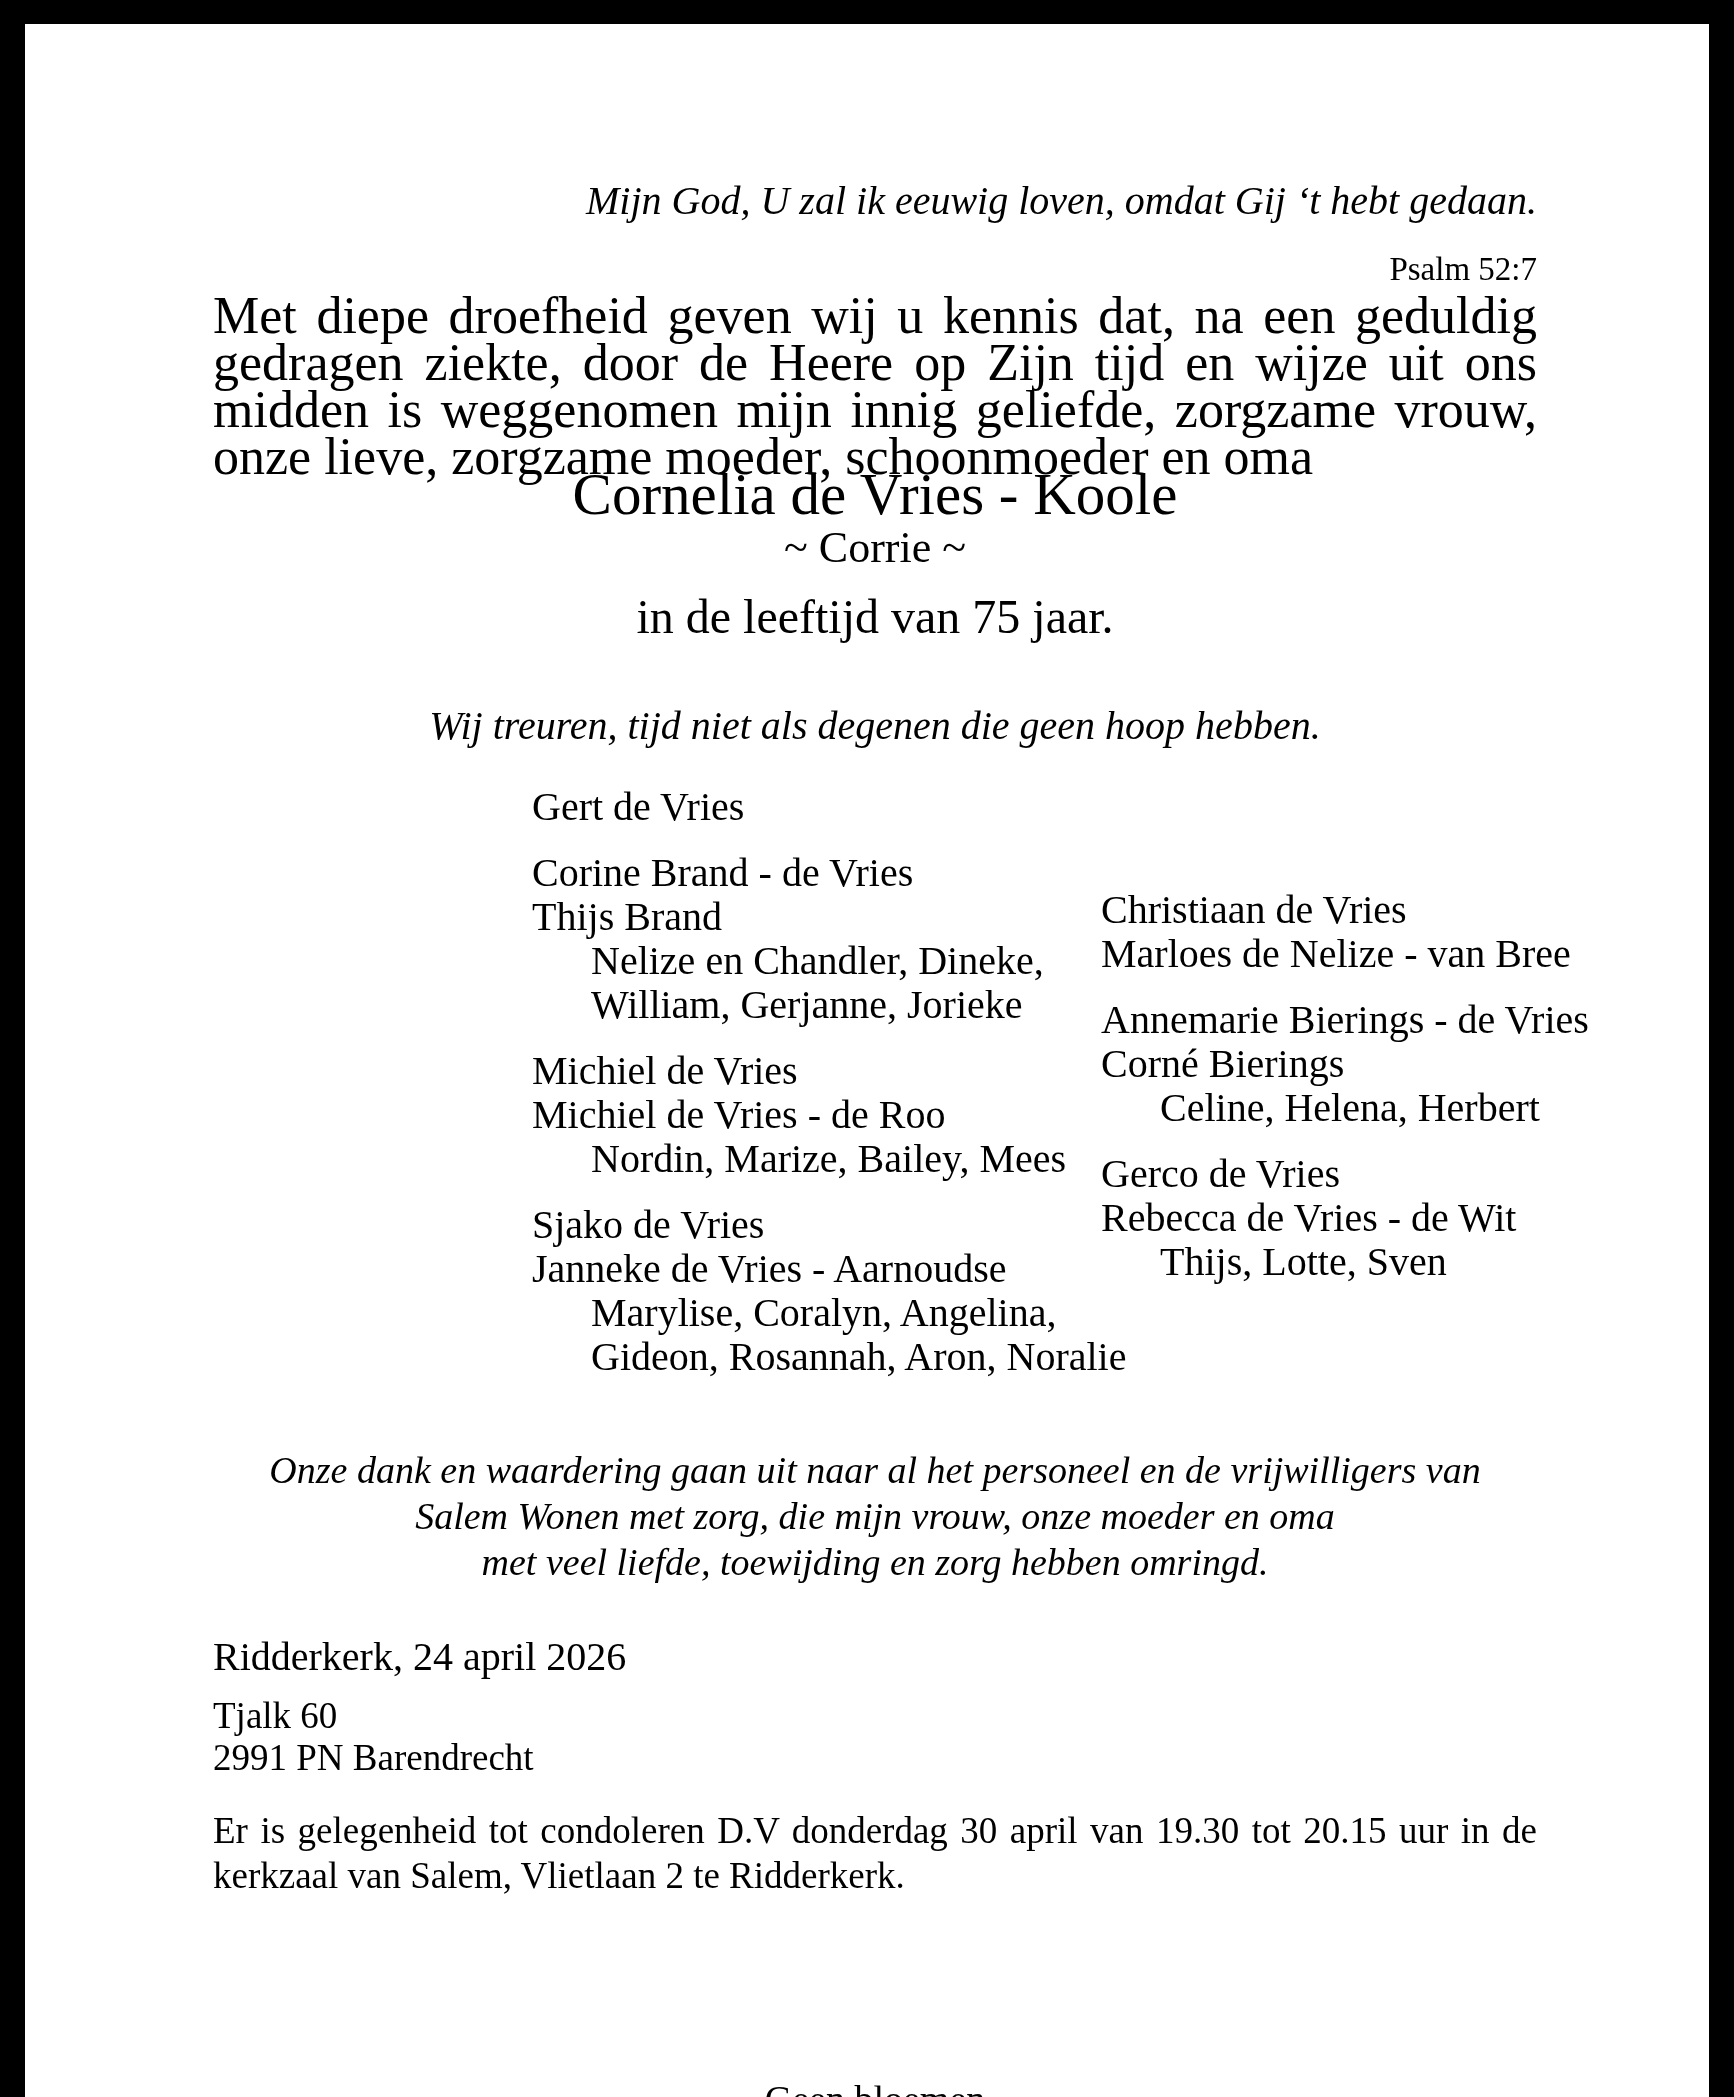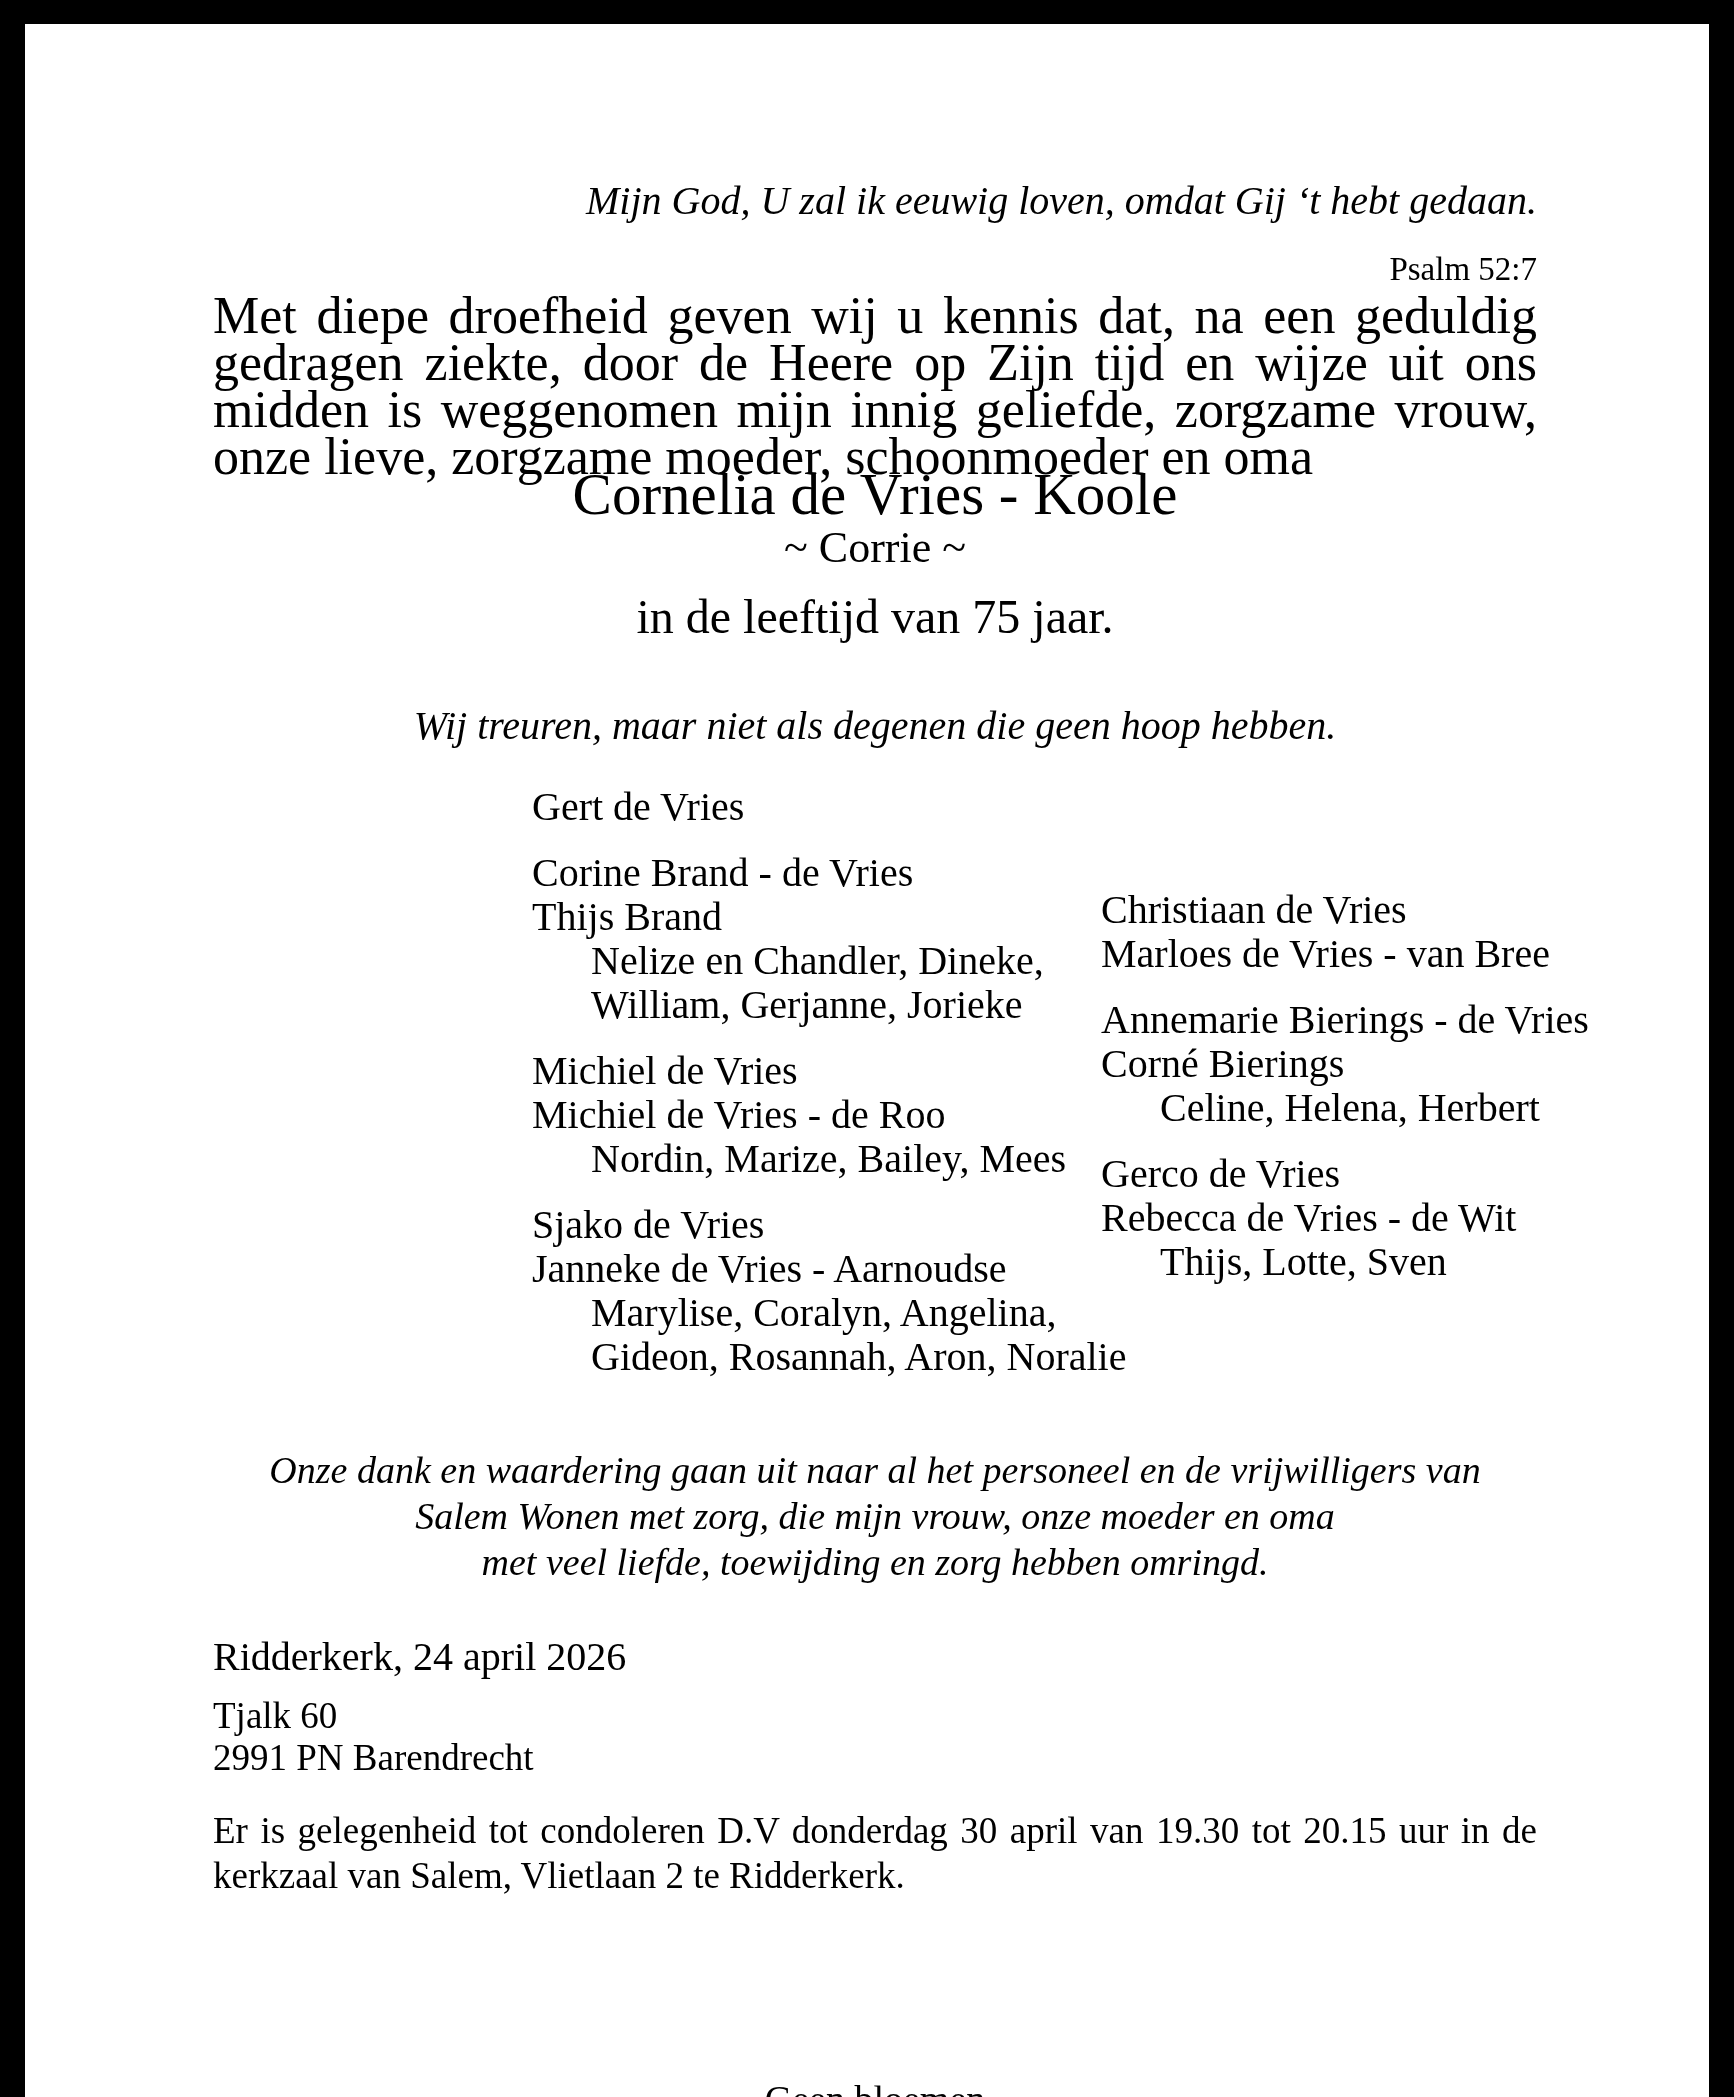--- a/index.html
+++ b/index.html
@@ -54,21 +54,21 @@
     <div class="abs contentbox psalm-line right">Psalm 52:7</div>
 
     <div class="abs contentbox intro justify">Met diepe droefheid geven wij u kennis dat, na een geduldig gedragen ziekte, door de Heere op Zijn tijd en wijze uit ons midden is weggenomen mijn innig geliefde, zorgzame vrouw, onze lieve, zorgzame moeder, schoonmoeder en oma</div>
 
     <div class="abs contentbox deceased center">Cornelia de Vries - Koole</div>
 
     <div class="abs contentbox nickname center">~ Corrie ~</div>
 
     <div class="abs contentbox age-line">in de leeftijd van 75 jaar.</div>
 
-    <div class="abs contentbox mourn-quote italic center">Wij treuren, maar niet als degenen die geen hoop hebben.</div>
+    <div class="abs contentbox mourn-quote italic center">Wij treuren, tijd niet als degenen die geen hoop hebben.</div>
 
     <div class="abs fam-col fam-left">
       <div class="group">
         <div class="line">Gert de Vries</div>
       </div>
       <div class="group">
         <div class="line">Corine Brand - de Vries</div>
         <div class="line">Thijs Brand</div>
         <div class="line indent">Nelize en Chandler, Dineke,</div>
         <div class="line indent">William, Gerjanne, Jorieke</div>
@@ -82,21 +82,21 @@
         <div class="line">Sjako de Vries</div>
         <div class="line">Janneke de Vries - Aarnoudse</div>
         <div class="line indent">Marylise, Coralyn, Angelina,</div>
         <div class="line indent">Gideon, Rosannah, Aron, Noralie</div>
       </div>
     </div>
 
     <div class="abs fam-col fam-right">
       <div class="group">
         <div class="line">Christiaan de Vries</div>
-        <div class="line">Marloes de Vries - van Bree</div>
+        <div class="line">Marloes de Nelize - van Bree</div>
       </div>
       <div class="group">
         <div class="line">Annemarie Bierings - de Vries</div>
         <div class="line">Corné Bierings</div>
         <div class="line indent">Celine, Helena, Herbert</div>
       </div>
       <div class="group">
         <div class="line">Gerco de Vries</div>
         <div class="line">Rebecca de Vries - de Wit</div>
         <div class="line indent">Thijs, Lotte, Sven</div>

